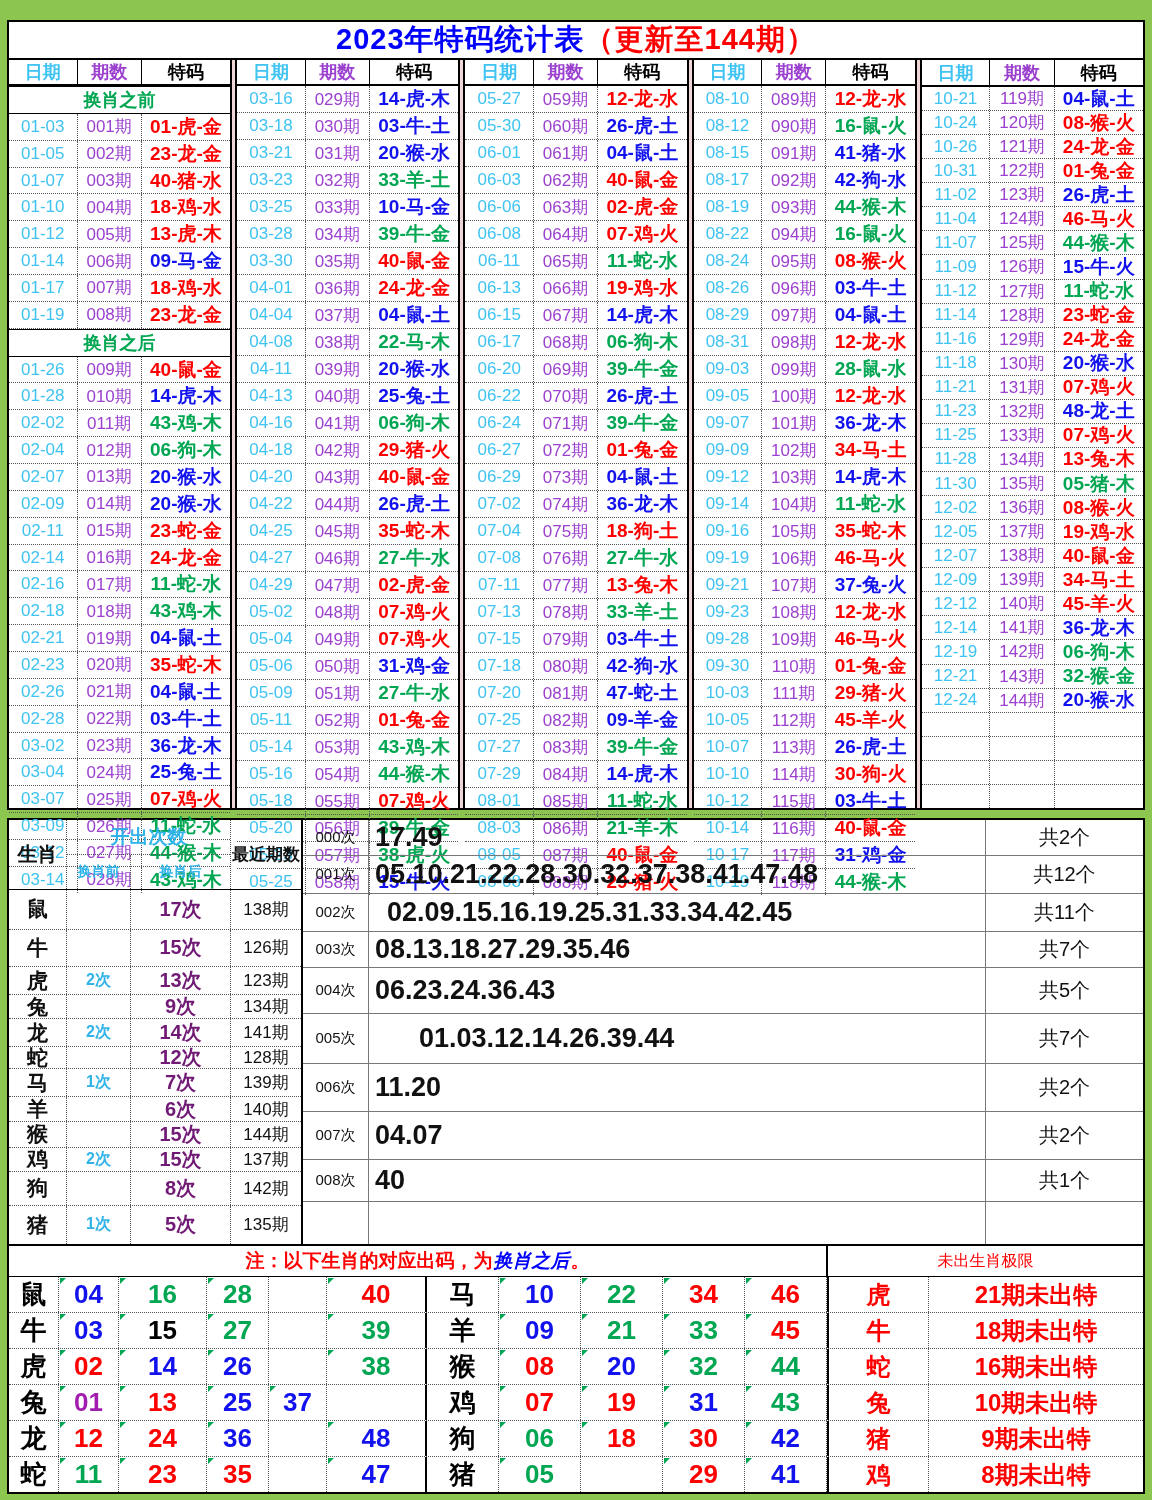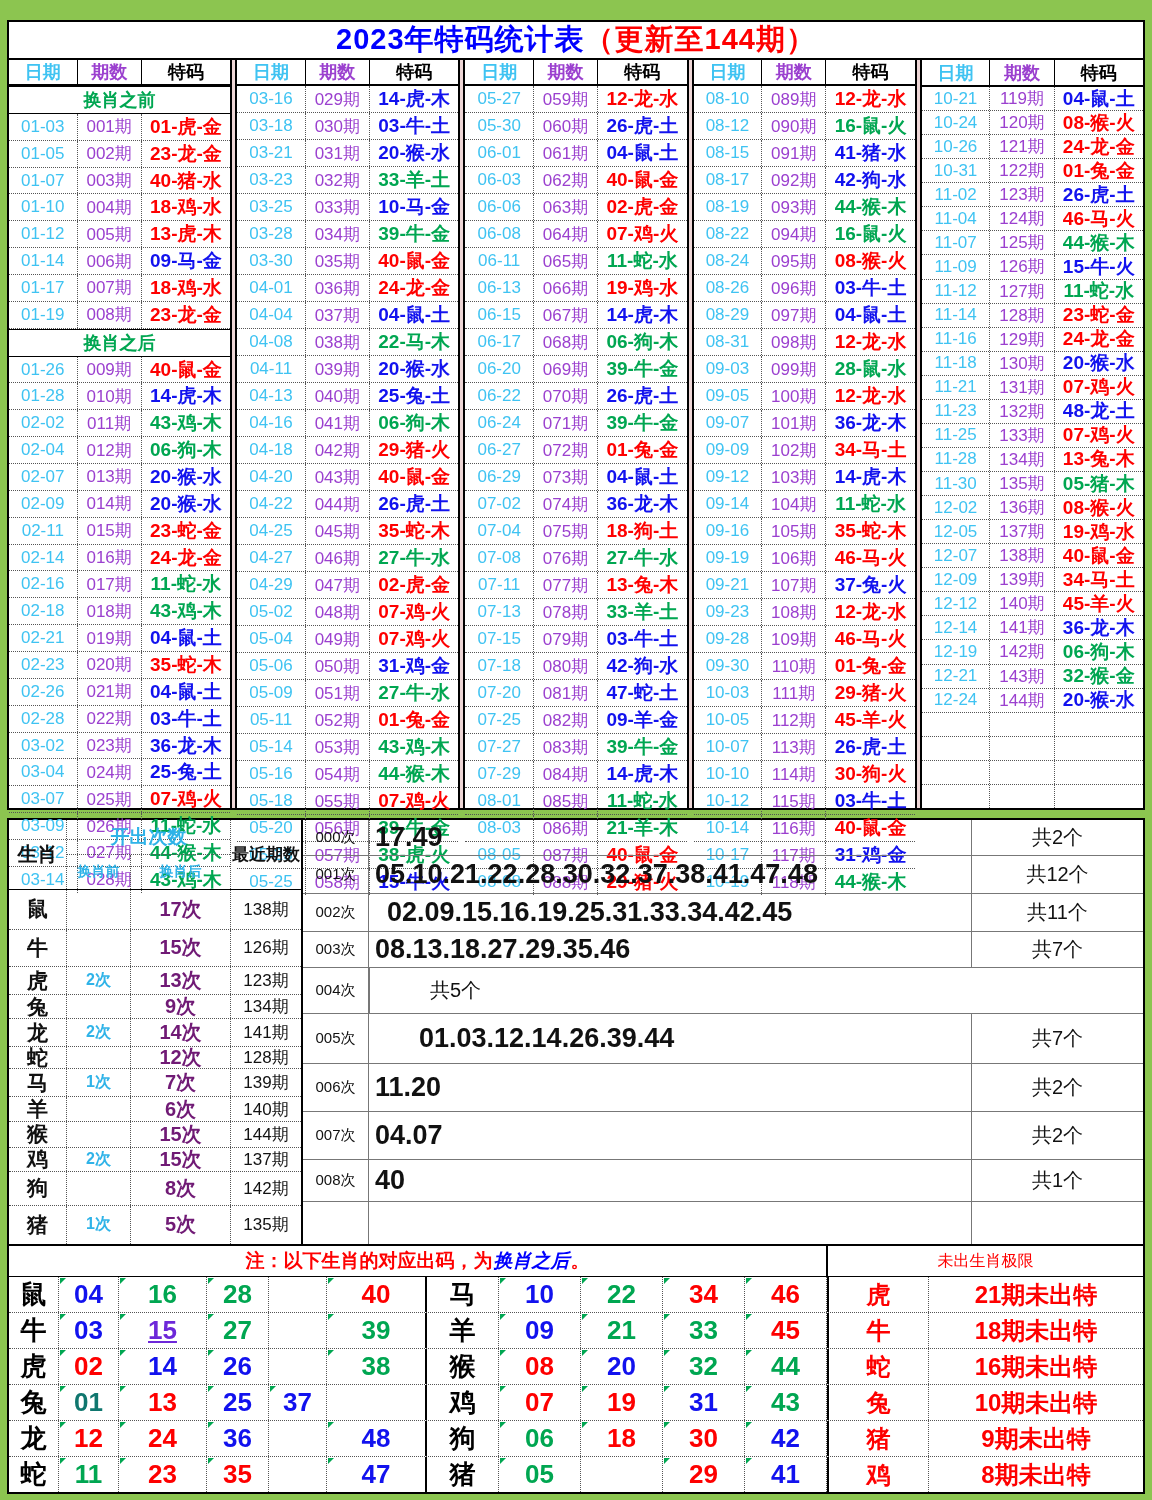--- a/index.html
+++ b/index.html
@@ -51,21 +51,21 @@
   #m-rows .m-row:last-child { border-bottom:none; }
   .m-z { width:58px; display:flex; align-items:center; justify-content:center; font-weight:bold; font-size:21px; border-right:1px dotted #555; }
   .m-before { width:64px; display:flex; align-items:center; justify-content:center; color:#2fb3e8; font-weight:bold; font-size:16px; border-right:1px dotted #555; }
   .m-after { flex:1; display:flex; align-items:center; justify-content:center; color:#701a75; font-weight:bold; font-size:20px; border-right:1px dotted #555; }
   .m-recent { width:70px; display:flex; align-items:center; justify-content:center; font-size:17px; }
   .m-right { flex:1; display:flex; flex-direction:column; }
   .f-row { display:flex; border-bottom:1px solid #777; min-height:0; }
   .m-right .f-row:last-child { border-bottom:none; }
   .f-label { width:66px; display:flex; align-items:center; justify-content:center; font-size:15px; border-right:1px solid #777; }
   .f-nums { flex:1; display:flex; align-items:center; padding-left:6px; font-size:27px; font-weight:bold; white-space:nowrap; overflow:hidden; }
-  .f-count { width:172px; display:flex; align-items:center; justify-content:center; font-size:20px; border-left:1px solid #777; }
+  .f-count { width:158px; display:flex; align-items:center; justify-content:center; font-size:20px; border-left:1px solid #777; }
   
   .bottom { flex:1; display:flex; flex-direction:column; min-height:0; }
   .note-row { height:36px; display:flex; border-bottom:1.5px solid #000; }
   .note-left { flex:1; display:flex; align-items:center; justify-content:center; font-weight:bold; font-size:19px; color:#fe0000; border-right:2px solid #000; }
   .note-em { color:#0000fe; font-style:italic; margin:0 1px; }
   .note-right { width:315px; display:flex; align-items:center; justify-content:center; color:#fe0000; font-size:16px; }
   #b-rows { flex:1; display:flex; flex-direction:column; }
   .b-row { flex:1; display:flex; border-bottom:1px dotted #555; min-height:0; }
   #b-rows .b-row:last-child { border-bottom:none; }
   .b-cell { display:flex; align-items:center; justify-content:center; font-weight:bold; font-size:26px; position:relative; }
@@ -1000,20 +1000,21 @@
           <div class="f-nums">02.09.15.16.19.25.31.33.34.42.45</div>
           <div class="f-count">共11个</div>
         </div>
         <div class="f-row" style="flex: 36 1 0px;">
           <div class="f-label">003次</div>
           <div class="f-nums">08.13.18.27.29.35.46</div>
           <div class="f-count">共7个</div>
         </div>
         <div class="f-row" style="flex: 46 1 0px;">
           <div class="f-label">004次</div>
+          <div class="f-nums">06.23.24.36.43</div>
           <div class="f-count">共5个</div>
         </div>
         <div class="f-row" style="flex: 50 1 0px; gap: 44px;">
           <div class="f-label">005次</div>
           <div class="f-nums">01.03.12.14.26.39.44</div>
           <div class="f-count">共7个</div>
         </div>
         <div class="f-row" style="flex: 48 1 0px;">
           <div class="f-label">006次</div>
           <div class="f-nums">11.20</div>
@@ -1059,21 +1060,21 @@
           <div class="b-cell bm-c tick" style="color: rgb(0, 166, 81);">22</div>
           <div class="b-cell bm-c tick" style="color: rgb(254, 0, 0);">34</div>
           <div class="b-cell bm-c tick" style="color: rgb(254, 0, 0);">46</div>
           <div class="b-sep"></div>
           <div class="b-cell br-z">虎</div>
           <div class="br-t">21期未出特</div>
         </div>
         <div class="b-row">
           <div class="b-cell bl-z">牛</div>
           <div class="b-cell bl-c1 tick" style="color: rgb(18, 18, 238);">03</div>
-          <div class="b-cell bl-c2 tick" style="color: #6d28d9; text-decoration: underline;">15</div>
+          <div class="b-cell bl-c2 tick" style="color: #000000;">15</div>
           <div class="b-cell bl-c3 tick" style="color: rgb(0, 166, 81);">27</div>
           <div class="b-cell bl-c4"></div>
           <div class="b-cell bl-c5 tick" style="color: rgb(0, 166, 81);">39</div>
           <div class="b-sep"></div>
           <div class="b-cell bm-z">羊</div>
           <div class="b-cell bm-c tick" style="color: rgb(18, 18, 238);">09</div>
           <div class="b-cell bm-c tick" style="color: rgb(0, 166, 81);">21</div>
           <div class="b-cell bm-c tick" style="color: rgb(0, 166, 81);">33</div>
           <div class="b-cell bm-c tick" style="color: rgb(254, 0, 0);">45</div>
           <div class="b-sep"></div>
@@ -1092,21 +1093,21 @@
           <div class="b-cell bm-c tick" style="color: rgb(254, 0, 0);">08</div>
           <div class="b-cell bm-c tick" style="color: rgb(18, 18, 238);">20</div>
           <div class="b-cell bm-c tick" style="color: rgb(0, 166, 81);">32</div>
           <div class="b-cell bm-c tick" style="color: rgb(0, 166, 81);">44</div>
           <div class="b-sep"></div>
           <div class="b-cell br-z">蛇</div>
           <div class="br-t">16期未出特</div>
         </div>
         <div class="b-row">
           <div class="b-cell bl-z">兔</div>
-          <div class="b-cell bl-c1 tick" style="color: #0f766e;">01</div>
+          <div class="b-cell bl-c1 tick" style="color: #a21caf;">01</div>
           <div class="b-cell bl-c2 tick" style="color: rgb(254, 0, 0);">13</div>
           <div class="b-cell bl-c3 tick" style="color: rgb(18, 18, 238);">25</div>
           <div class="b-cell bl-c4 tick" style="color: rgb(18, 18, 238);">37</div>
           <div class="b-cell bl-c5"></div>
           <div class="b-sep"></div>
           <div class="b-cell bm-z">鸡</div>
           <div class="b-cell bm-c tick" style="color: rgb(254, 0, 0);">07</div>
           <div class="b-cell bm-c tick" style="color: rgb(254, 0, 0);">19</div>
           <div class="b-cell bm-c tick" style="color: rgb(18, 18, 238);">31</div>
           <div class="b-cell bm-c tick" style="color: rgb(0, 166, 81);">43</div>

